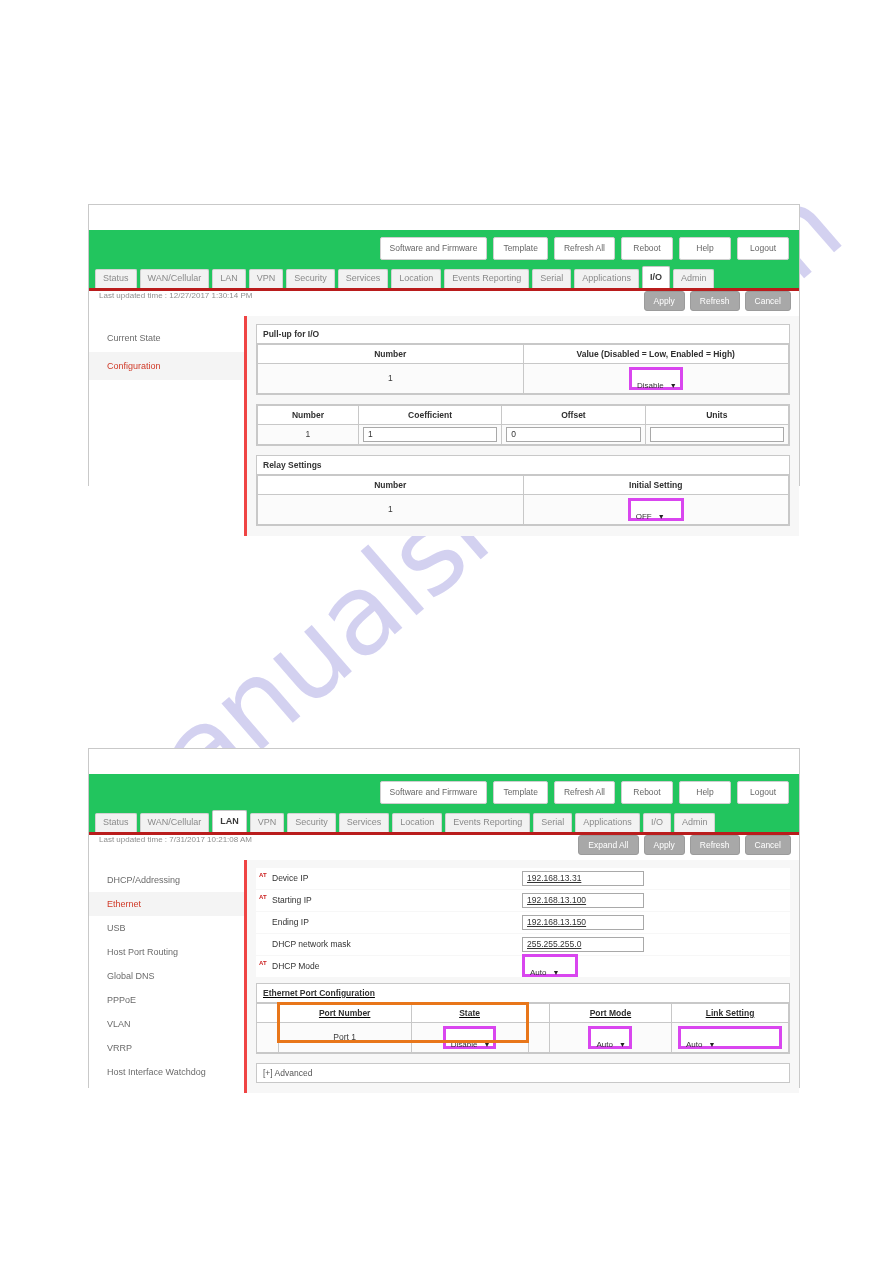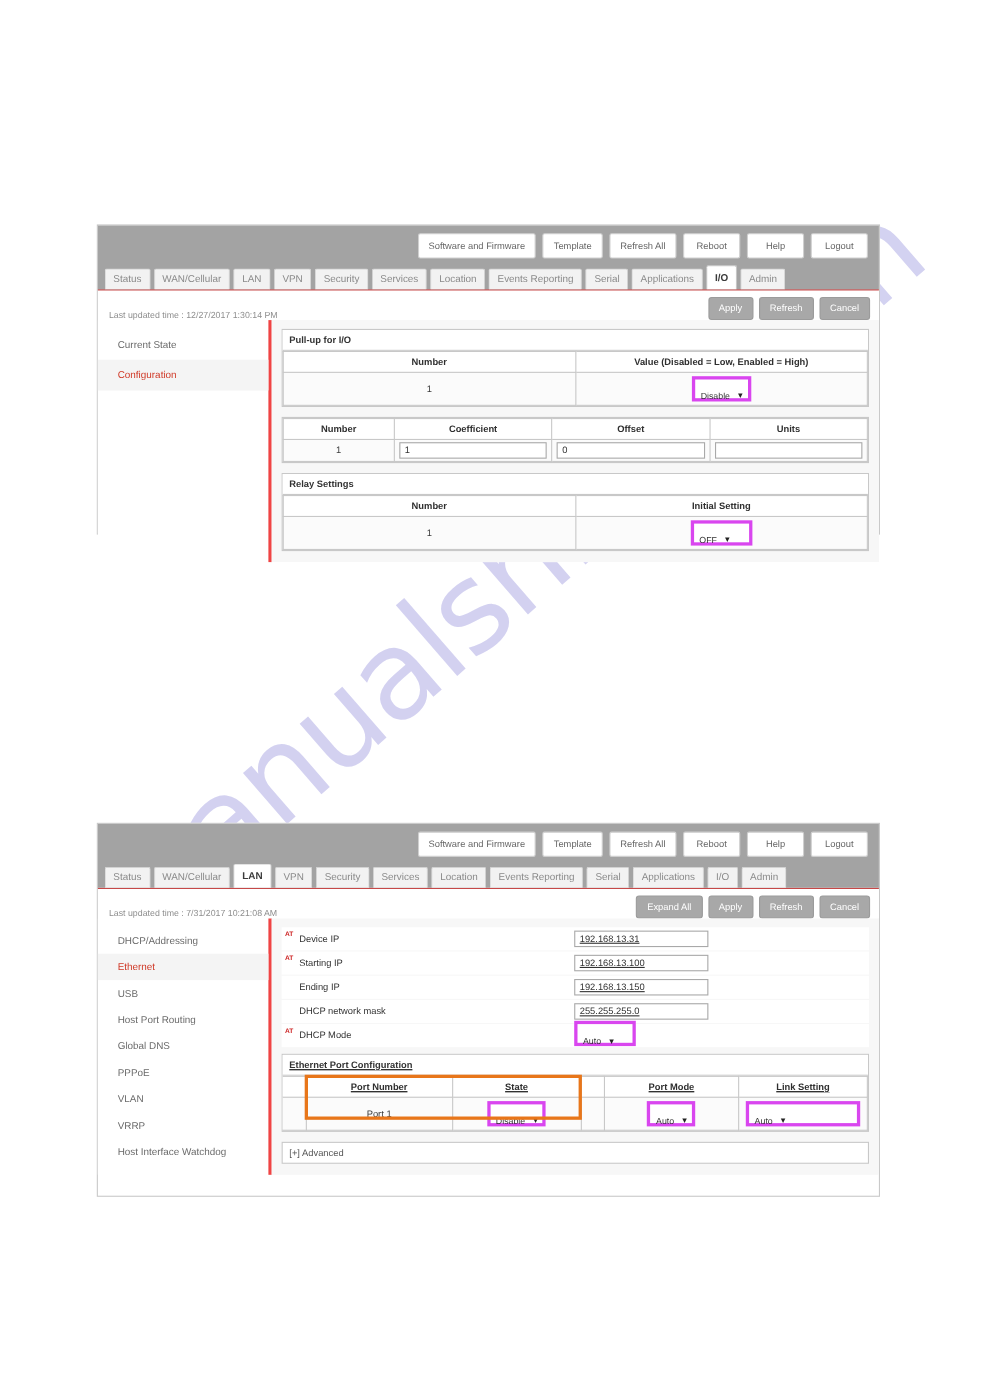--- a/index.html
+++ b/index.html
@@ -41,23 +41,24 @@
     width: 712px;
     background: #ffffff;
     border: 1px solid #c9c9c9;
     z-index: 10;
   }
   #panel-io  { top: 204px; height: 282px; }
   #panel-lan { top: 748px; height: 340px; }
 
   
   .topband {
-    background: #a3a3a3;
+    background: #22c55e;
     padding: 0;
     position: relative;
+    margin-top: 25px;
   }
   .globalbar {
     display: flex;
     justify-content: flex-end;
     align-items: center;
     gap: 6px;
     padding: 7px 10px 6px 10px;
   }
   .gbtn {
     background: #ffffff;
@@ -102,24 +103,24 @@
     font-weight: bold;
     height: 22px;
     border-color: #c6c6c6;
     position: relative;
     z-index: 3;
   }
 
   
   .statusrow {
     background: #ffffff;
-    border-top: 1px solid #b91c1c;
+    border-top: 3px solid #b91c1c;
     height: 28px;
     display: flex;
-    align-items: flex-end;
+    align-items: flex-start;
     justify-content: space-between;
     padding: 0 8px 0 10px;
   }
   .updated {
     font-size: 8px;
     color: #8e8e8e;
     white-space: nowrap;
   }
   .actions { display: flex; gap: 5px; align-items: center; }
   .abtn {

